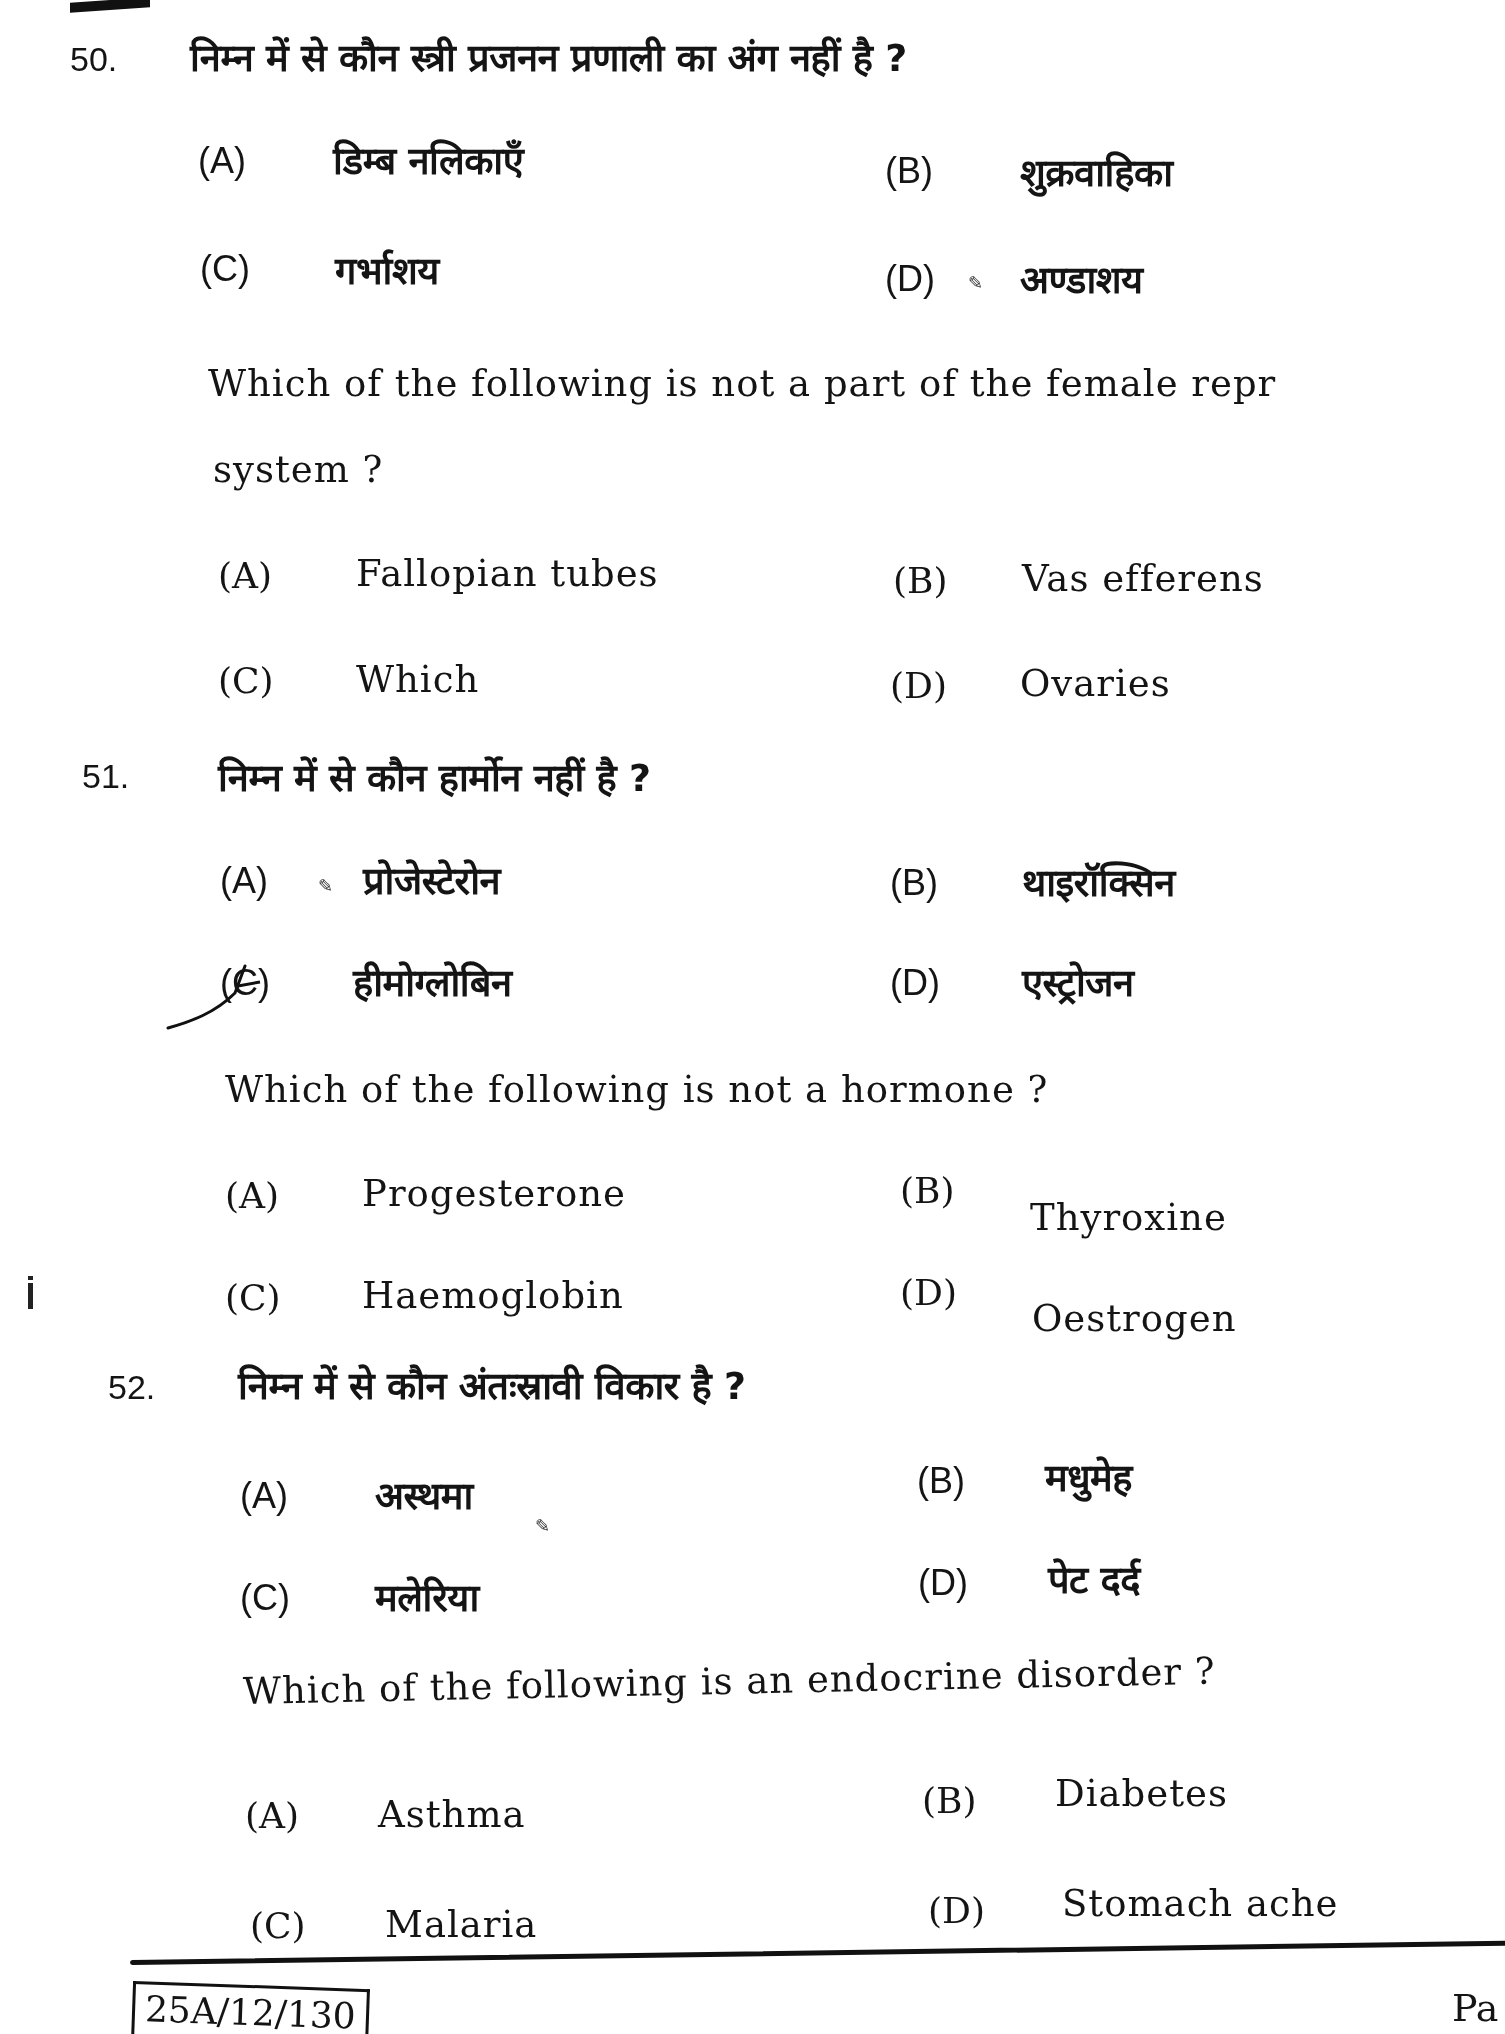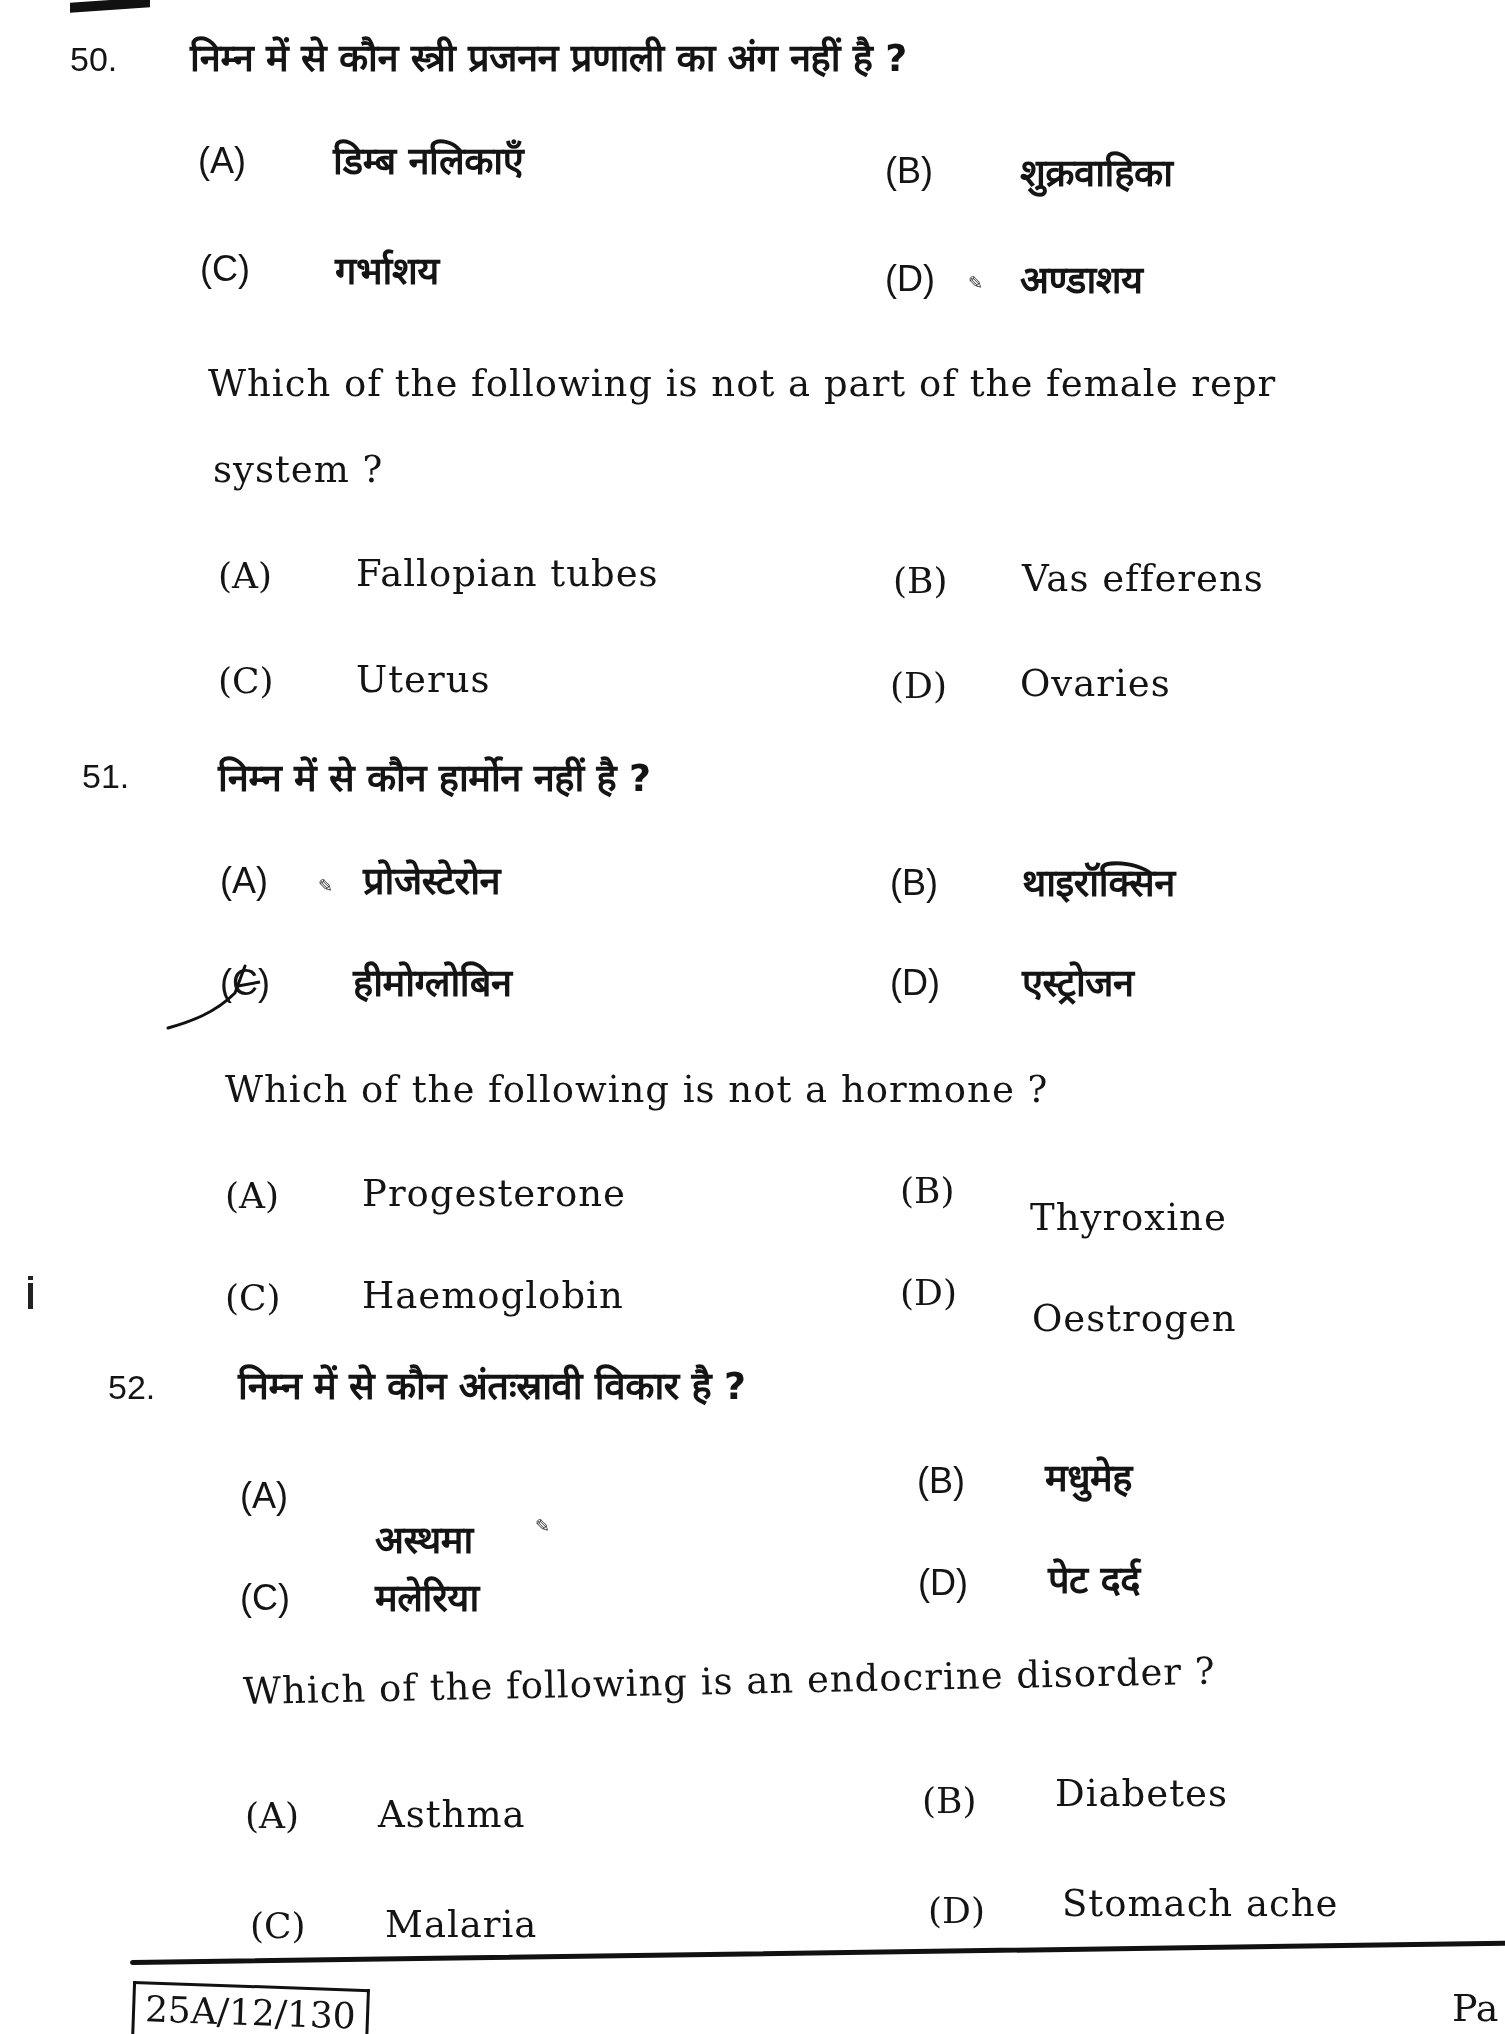--- a/index.html
+++ b/index.html
@@ -42,21 +42,21 @@
 
   <span class="abs en" style="left:208px; top:362px;">Which of the following is not a part of the female repr</span>
   <span class="abs en" style="left:213px; top:448px;">system ?</span>
 
   <span class="abs lbl-en" style="left:218px; top:555px;">(A)</span>
   <span class="abs en" style="left:356px; top:552px;">Fallopian tubes</span>
   <span class="abs lbl-en" style="left:893px; top:560px;">(B)</span>
   <span class="abs en" style="left:1022px; top:557px;">Vas efferens</span>
 
   <span class="abs lbl-en" style="left:218px; top:660px;">(C)</span>
-  <span class="abs en" style="left:356px; top:658px;">Uterus</span>
+  <span class="abs en" style="left:356px; top:658px;">Which</span>
   <span class="abs lbl-en" style="left:890px; top:665px;">(D)</span>
   <span class="abs en" style="left:1020px; top:662px;">Ovaries</span>
 </div>
 
 <div>
   <span class="abs num" style="left:82px; top:757px;">51.</span>
   <span class="abs hi" style="left:218px; top:750px;">निम्न में से कौन हार्मोन नहीं है ?</span>
 
   <span class="abs lbl" style="left:220px; top:860px;">(A)</span>
   <span class="pencil" style="left:318px; top:875px;">✎</span>
@@ -86,21 +86,21 @@
   <span class="abs en" style="left:362px; top:1274px;">Haemoglobin</span>
   <span class="abs lbl-en" style="left:900px; top:1272px;">(D)</span>
   <span class="abs en" style="left:1032px; top:1268px;margin-top:29px;">Oestrogen</span>
 </div>
 
 <div>
   <span class="abs num" style="left:108px; top:1368px;">52.</span>
   <span class="abs hi" style="left:238px; top:1358px;">निम्न में से कौन अंतःस्रावी विकार है ?</span>
 
   <span class="abs lbl" style="left:240px; top:1475px;">(A)</span>
-  <span class="abs hi" style="left:375px; top:1468px;margin-top:44px;">अस्थमा</span>
+  <span class="abs hi" style="left:375px; top:1468px;">अस्थमा</span>
   <span class="pencil" style="left:535px; top:1515px;">✎</span>
   <span class="abs lbl" style="left:917px; top:1460px;">(B)</span>
   <span class="abs hi" style="left:1045px; top:1450px;">मधुमेह</span>
 
   <span class="abs lbl" style="left:240px; top:1577px;">(C)</span>
   <span class="abs hi" style="left:375px; top:1570px;">मलेरिया</span>
   <span class="abs lbl" style="left:918px; top:1562px;">(D)</span>
   <span class="abs hi" style="left:1048px; top:1552px;">पेट दर्द</span>
 
   <span class="abs en" style="left:243px; top:1670px; transform: rotate(-1.2deg); transform-origin: left;">Which of the following is an endocrine disorder ?</span>

